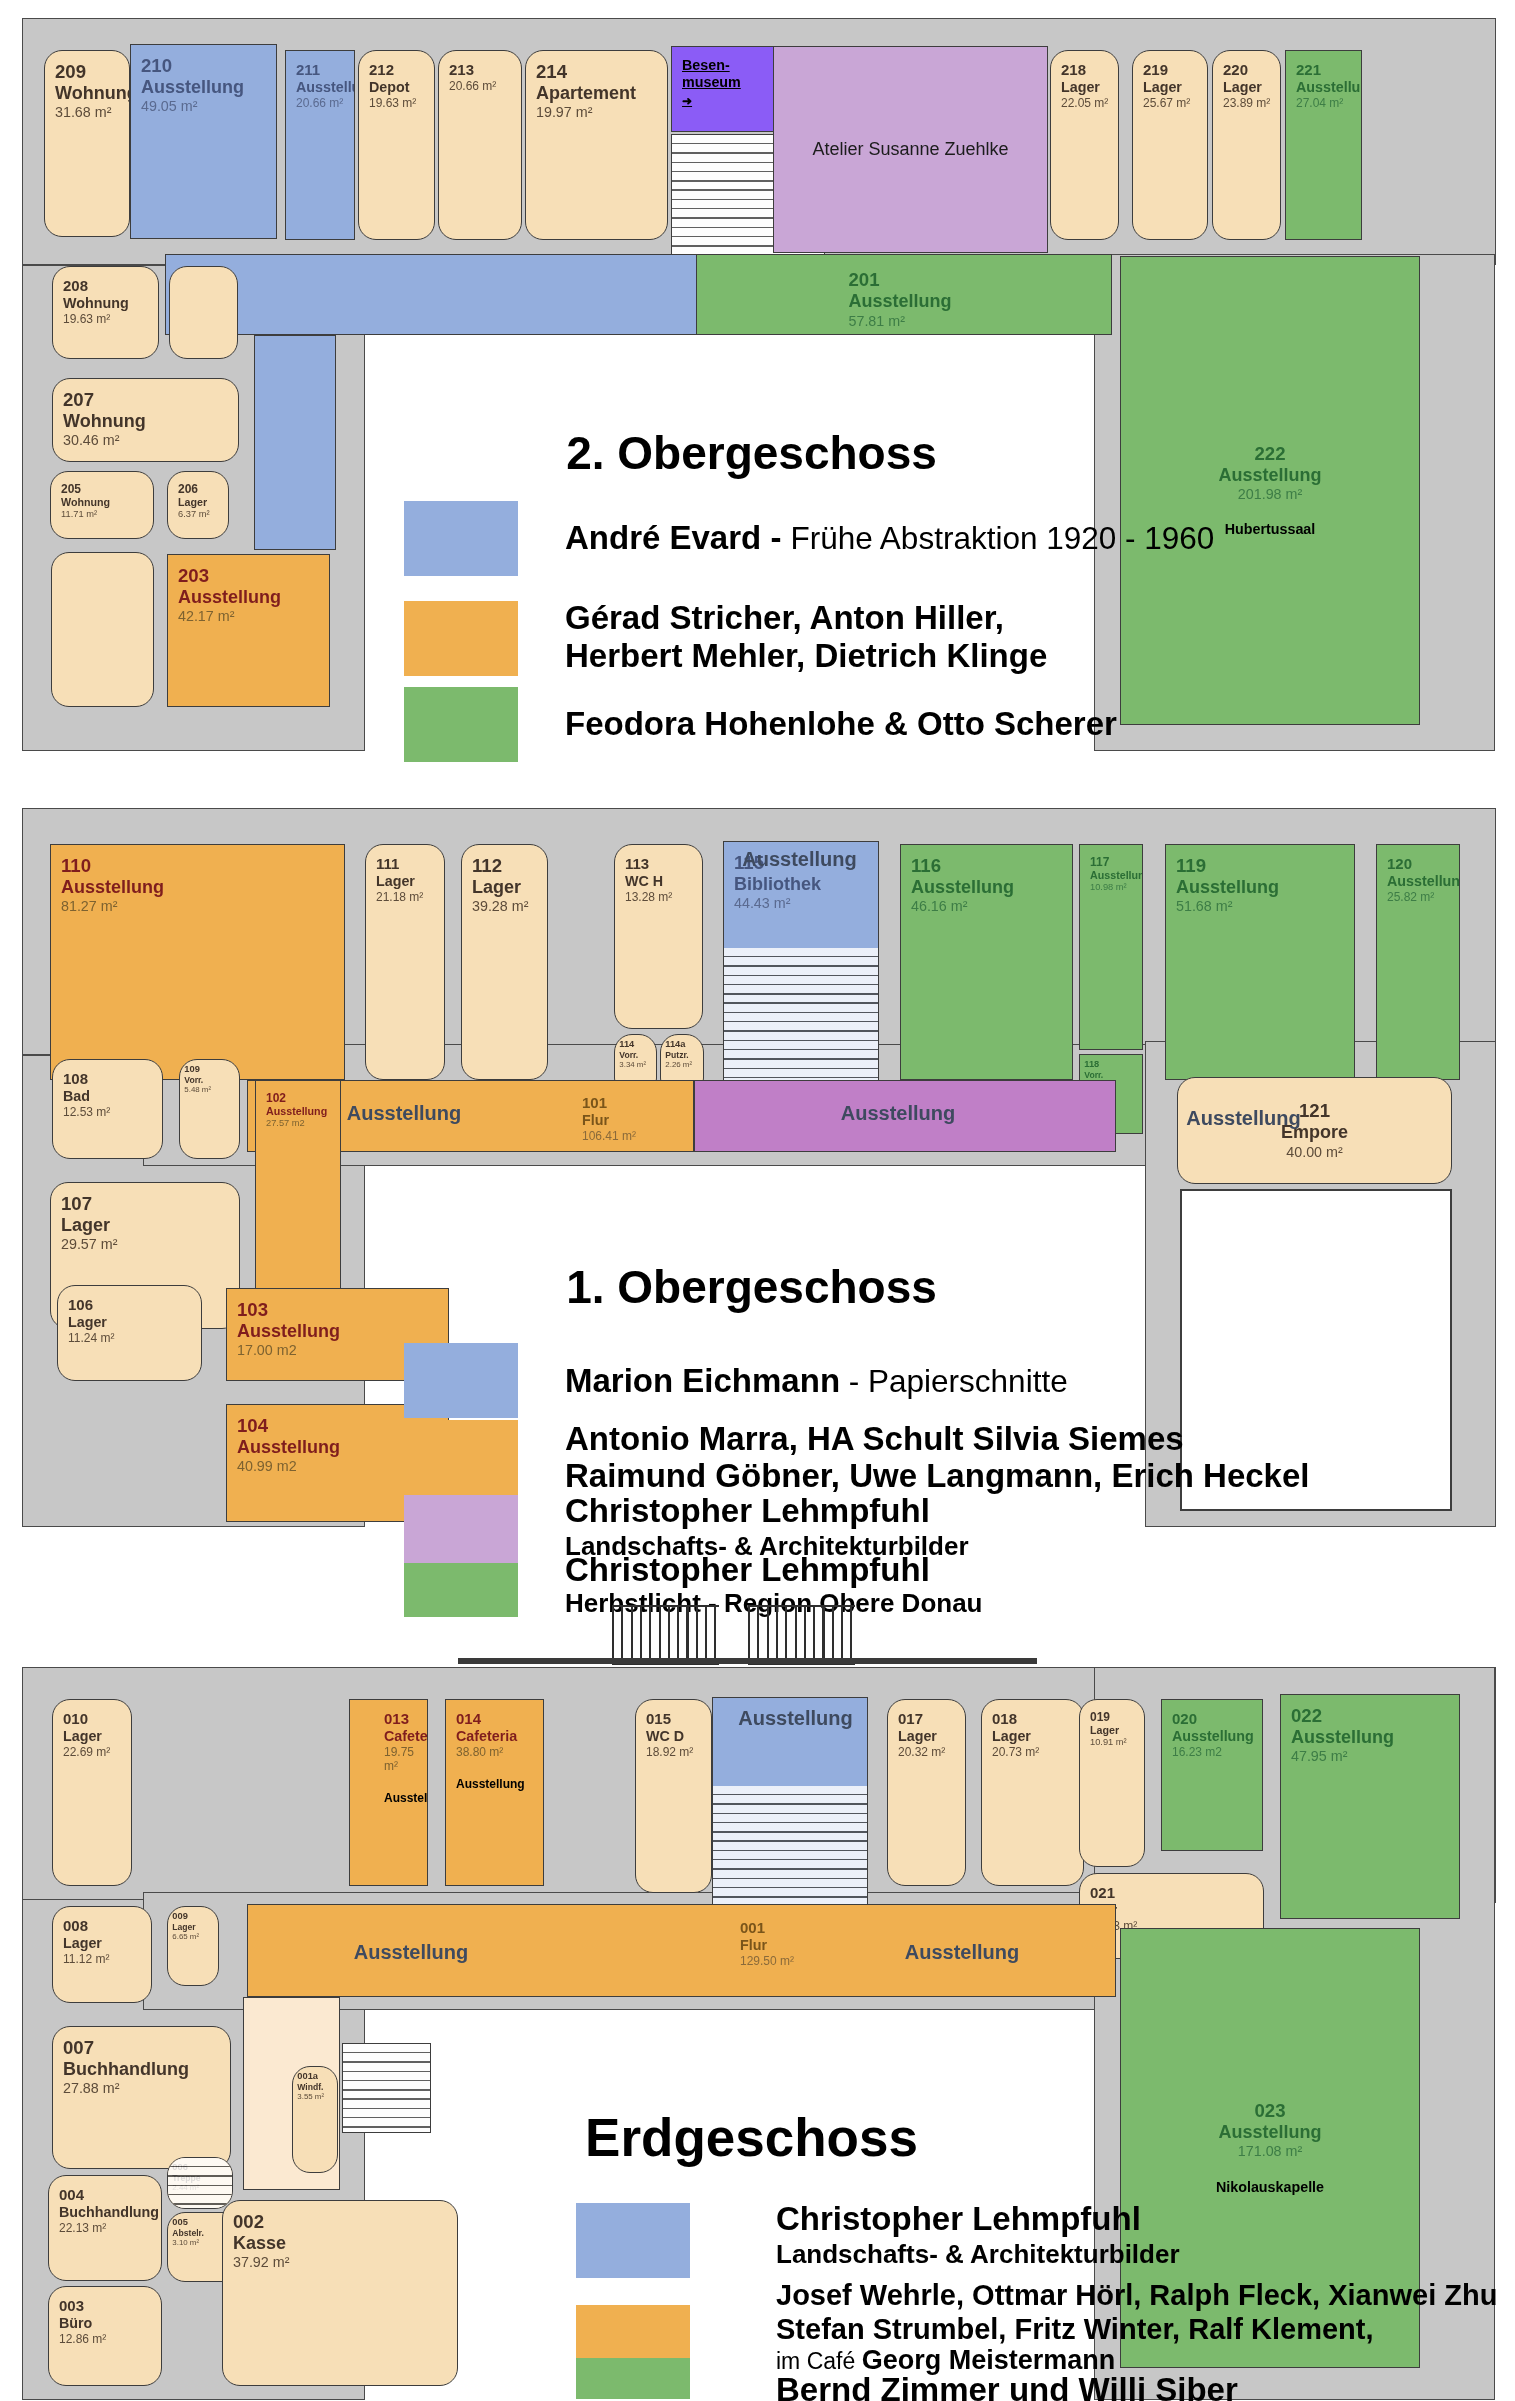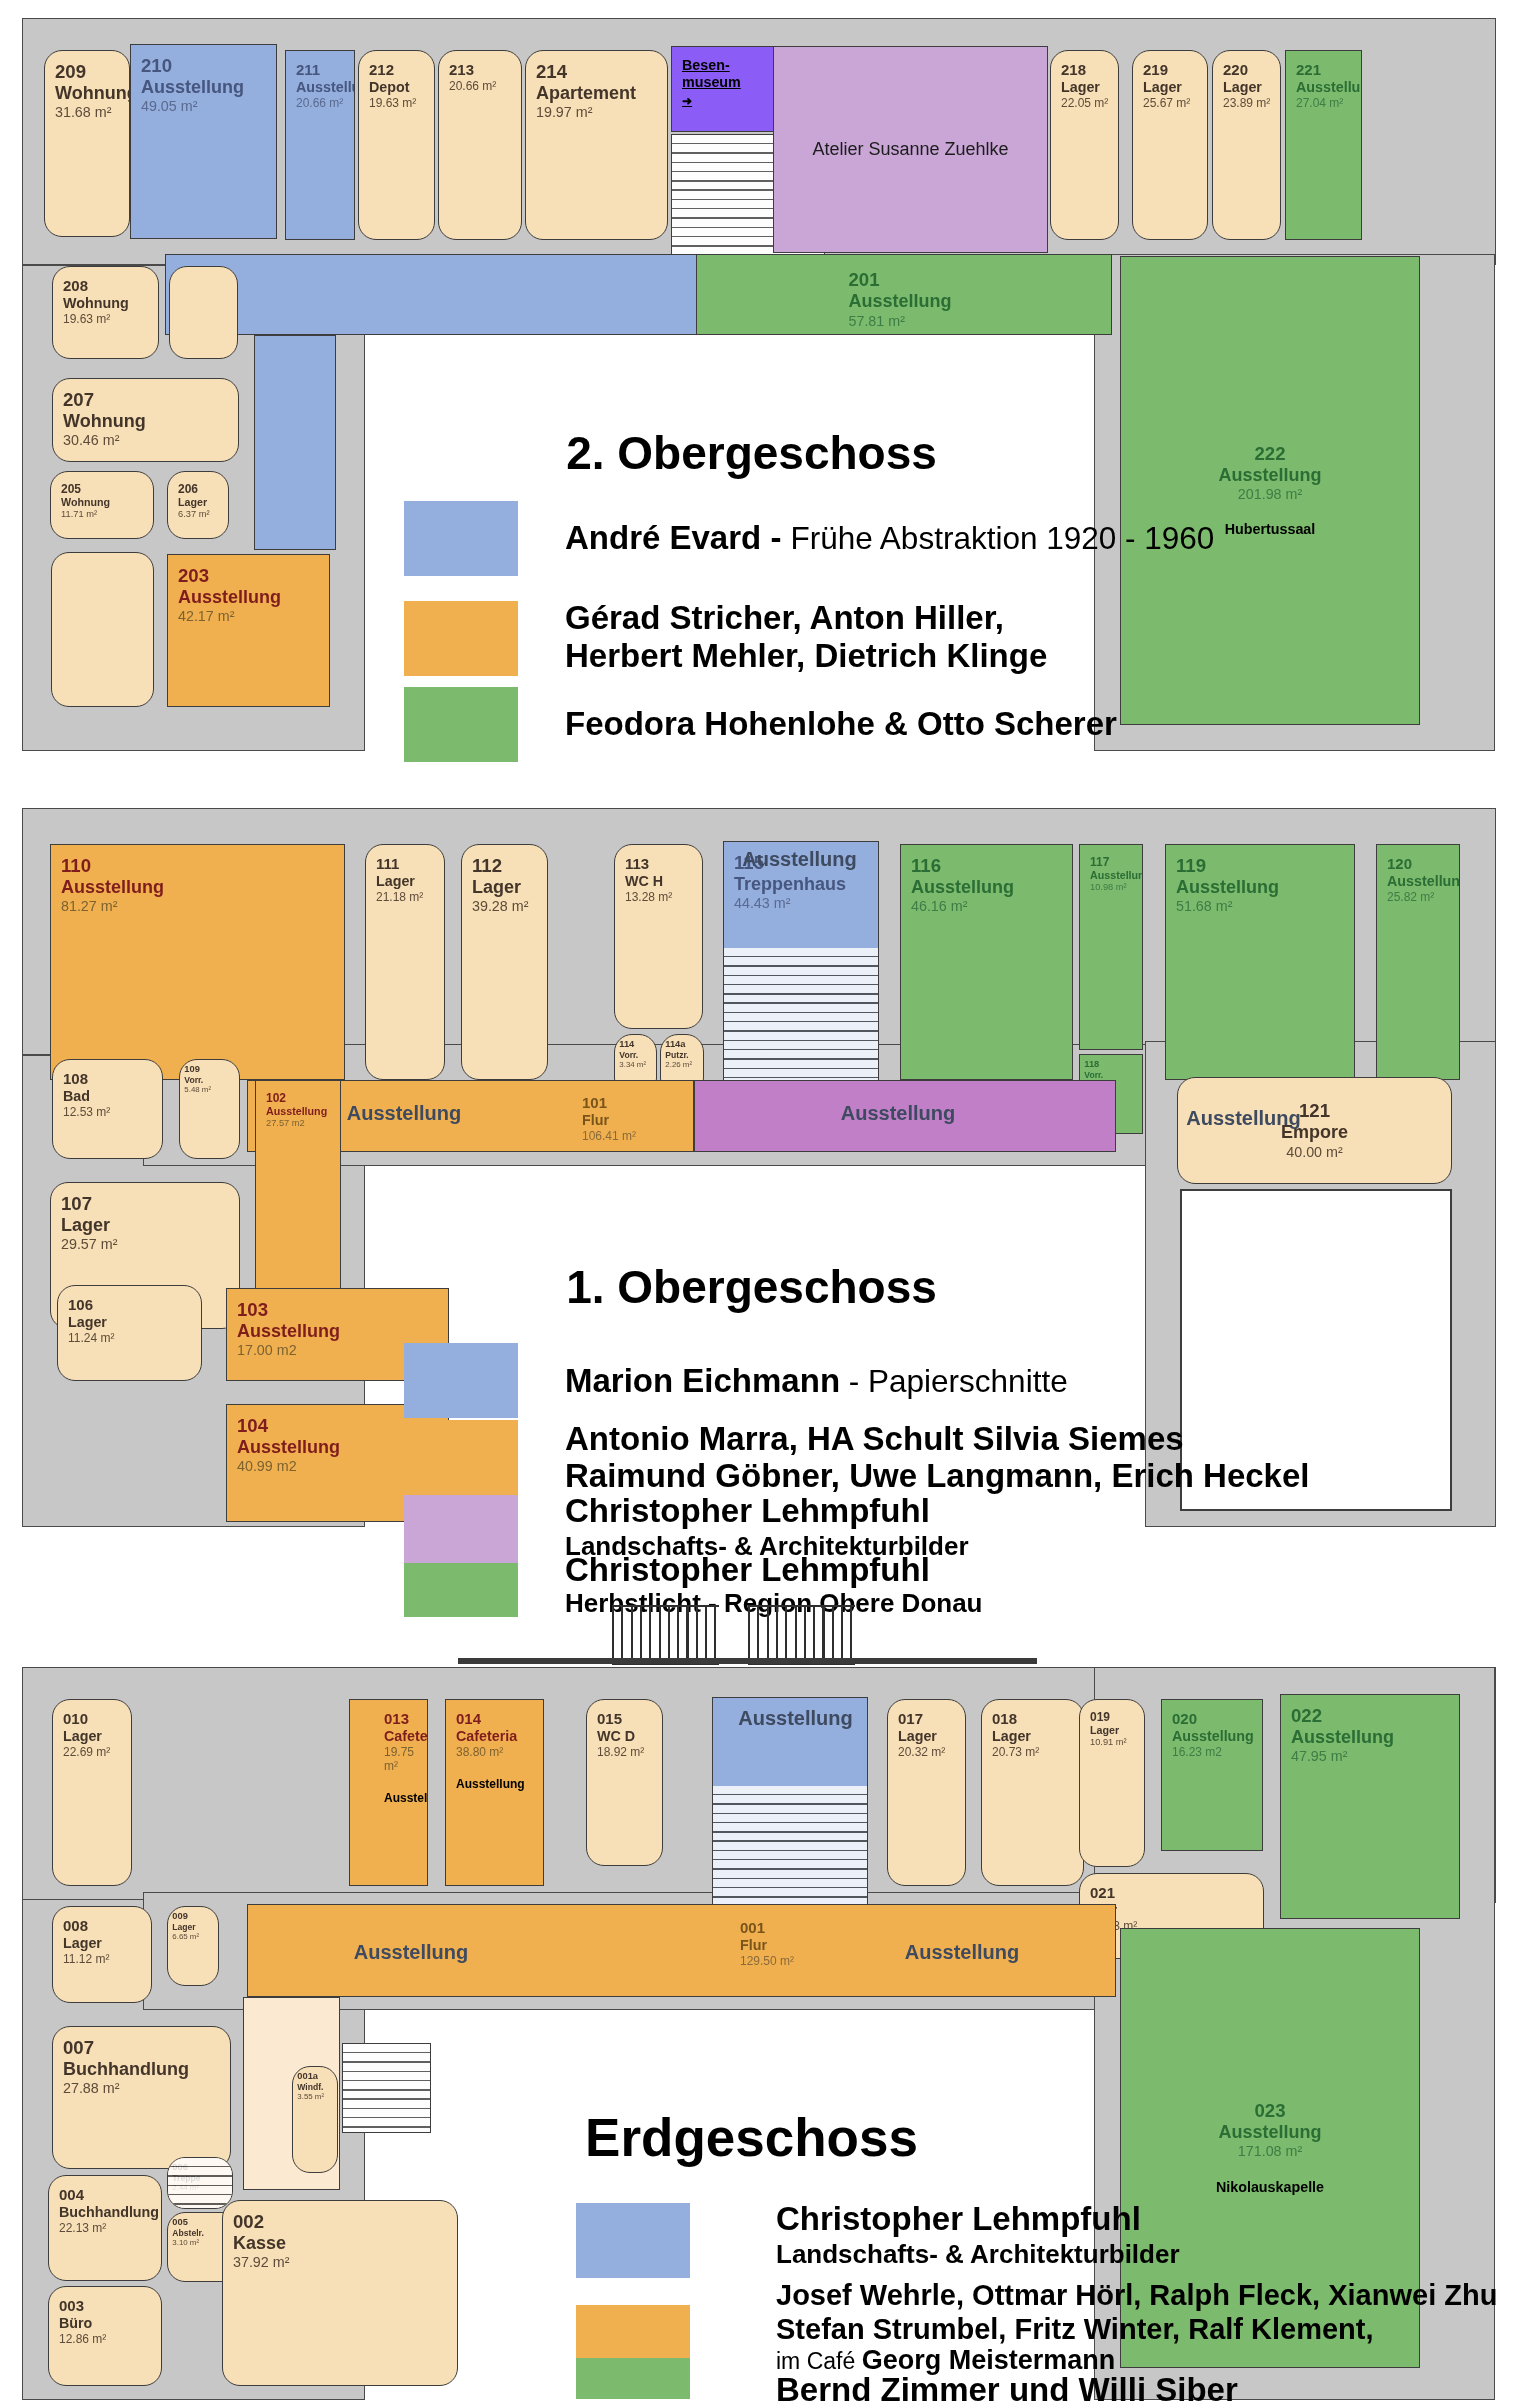--- a/index.html
+++ b/index.html
@@ -194,21 +194,21 @@
       <span class="ar">3.34 m²</span>
     </div>
     <div class="room cat-cream tiny" style="left: 660px; top: 1034px; width: 44px; height: 62px; position: absolute;">
       <span class="num">114a</span>
       <span class="nm">Putzr.</span>
       <span class="ar">2.26 m²</span>
     </div>
     <div class="room cat-blue" style="left: 723px; top: 841px; width: 156px; height: 254px; position: absolute;">
       <div class="stairstripes" style="left: 0px; right: 0px; bottom: 0px; height: 58%;"></div>
       <span class="num">115</span>
-      <span class="nm">Treppenhaus</span>
+      <span class="nm">Bibliothek</span>
       <span class="ar">44.43 m²</span>
     </div>
     <div class="room cat-green" style="left: 900px; top: 844px; width: 173px; height: 236px; position: absolute;">
       <span class="num">116</span>
       <span class="nm">Ausstellung</span>
       <span class="ar">46.16 m²</span>
     </div>
     <div class="room cat-green small" style="left: 1079px; top: 844px; width: 64px; height: 206px; position: absolute;">
       <span class="num">117</span>
       <span class="nm">Ausstellung</span>
@@ -309,21 +309,21 @@
       <span class="nm">Cafeteria</span>
       <span class="ar">19.75 m²</span>
       <span class="sb">Ausstellung</span>
     </div>
     <div class="room cat-orange mid" style="left: 445px; top: 1699px; width: 99px; height: 187px; position: absolute;">
       <span class="num">014</span>
       <span class="nm">Cafeteria</span>
       <span class="ar">38.80 m²</span>
       <span class="sb">Ausstellung</span>
     </div>
-    <div class="room cat-cream mid" style="left: 586px; top: 1699px; width: 77px; height: 167px; position: absolute;">
+    <div class="room cat-cream mid" style="left: 635px; top: 1699px; width: 77px; height: 194px; position: absolute;">
       <span class="num">015</span>
       <span class="nm">WC D</span>
       <span class="ar">18.92 m²</span>
     </div>
     <div class="room cat-blue" style="left: 712px; top: 1697px; width: 156px; height: 211px; position: absolute;">
       <div class="stairstripes" style="left: 0px; right: 0px; bottom: 0px; height: 58%;"></div>
     </div>
     <div class="room cat-cream mid" style="left: 887px; top: 1699px; width: 79px; height: 187px; position: absolute;">
       <span class="num">017</span>
       <span class="nm">Lager</span>

